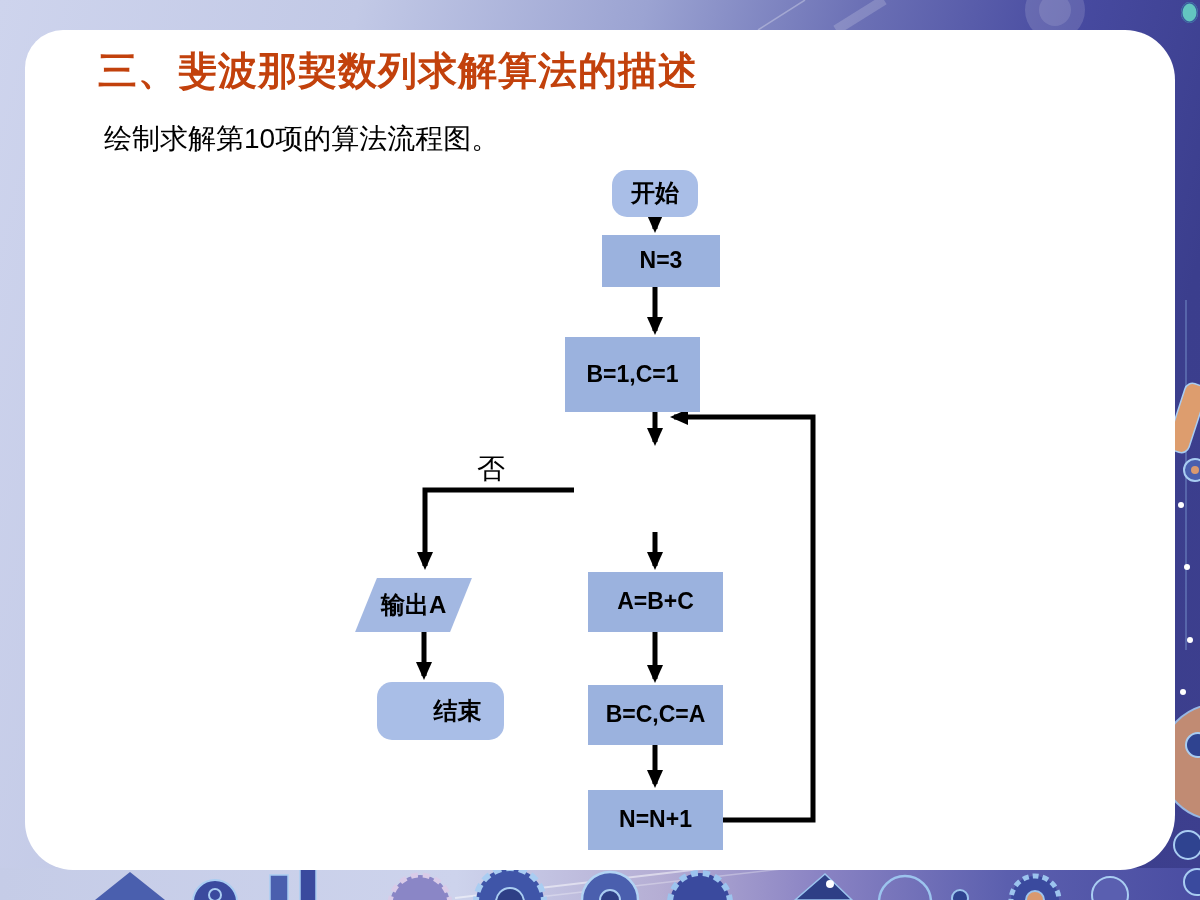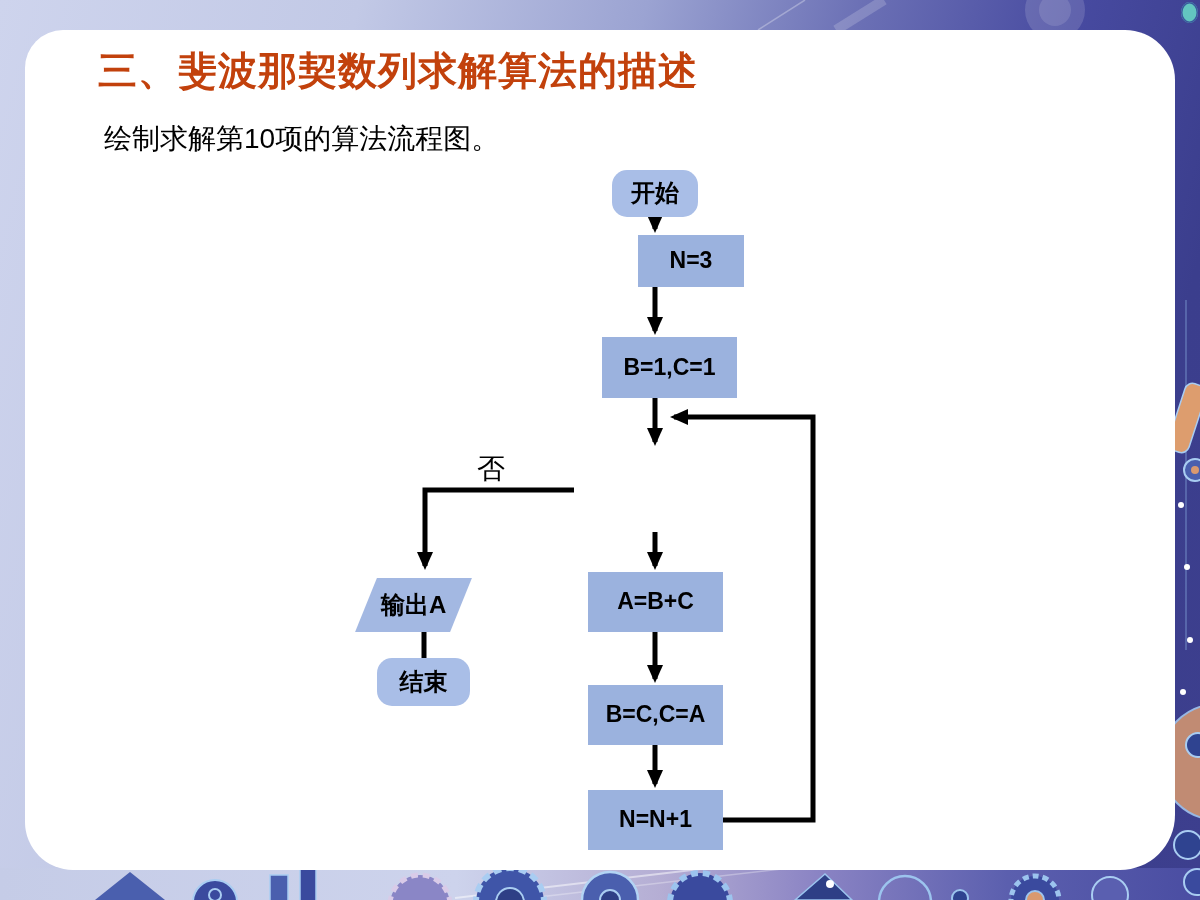--- a/index.html
+++ b/index.html
@@ -125,45 +125,45 @@
         <path d="M698 790 L788 790 L788 387 L649 387" marker-end="url(#ah)"></path>
         <path d="M549 460 L400 460 L400 536" marker-end="url(#ah)"></path>
         <path d="M399 602 L399 646" marker-end="url(#ah)"></path>
       </g>
     </svg>
 
     <div class="node terminator" style="left:587px;top:103px;width:86px;height:47px;margin-top:37px;">
       <span>开始</span>
     </div>
 
-    <div class="node process" style="left:577px;top:205px;width:106px;height:52px;margin-left:36px;">
+    <div class="node process" style="left:577px;top:205px;width:118px;height:52px;">
       <span>N=3</span>
     </div>
 
-    <div class="node process" style="left:577px;top:307px;width:135px;height:61px;">
+    <div class="node process" style="left:540px;top:307px;width:135px;height:75px;">
       <span>B=1,C=1</span>
     </div>
 
 
     <div class="node process" style="left:563px;top:655px;width:135px;height:60px;">
       <span>B=C,C=A</span>
     </div>
 
     <div class="node process" style="left:563px;top:542px;width:135px;height:60px;">
       <span>A=B+C</span>
     </div>
 
     <div class="node process" style="left:563px;top:760px;width:135px;height:60px;">
       <span>N=N+1</span>
     </div>
 
     <div class="node io" style="left:341px;top:548px;width:95px;height:54px;">
       <span class="io-inner">输出A</span>
     </div>
 
-    <div class="node terminator" style="left:352px;top:628px;width:93px;height:48px;">
+    <div class="node terminator" style="left:352px;top:652px;width:93px;height:58px;padding-left:34px;">
       <span>结束</span>
     </div>
 
     <div class="branch-label">否</div>
 
   </div>
 </div>
 
 </body></html>

